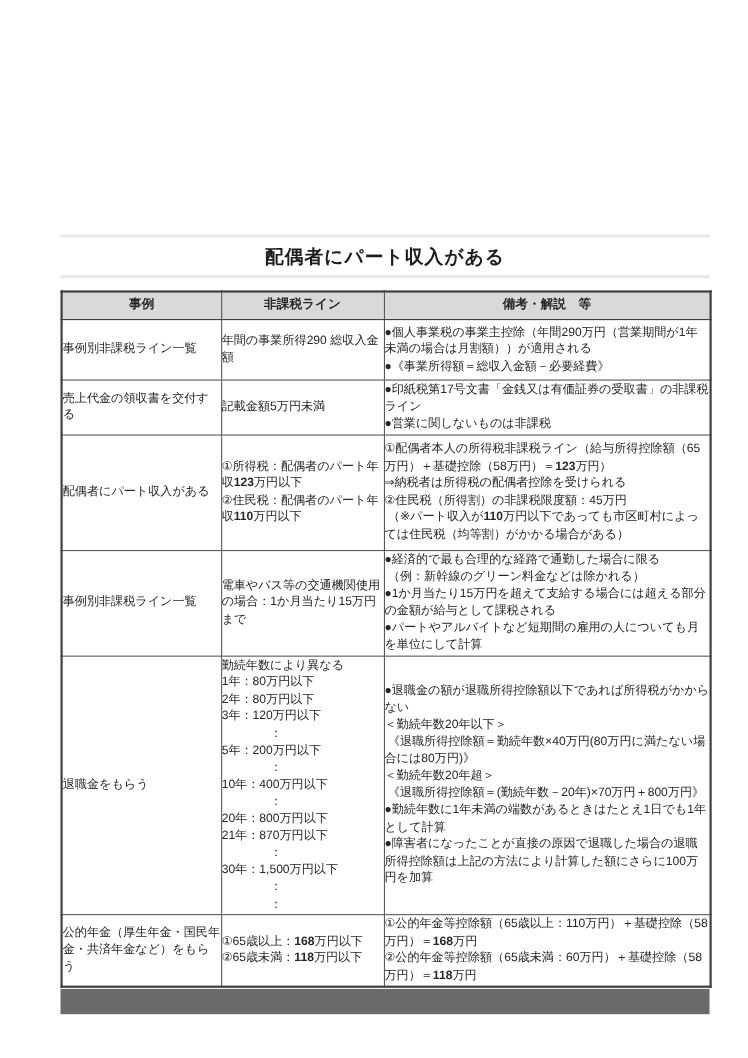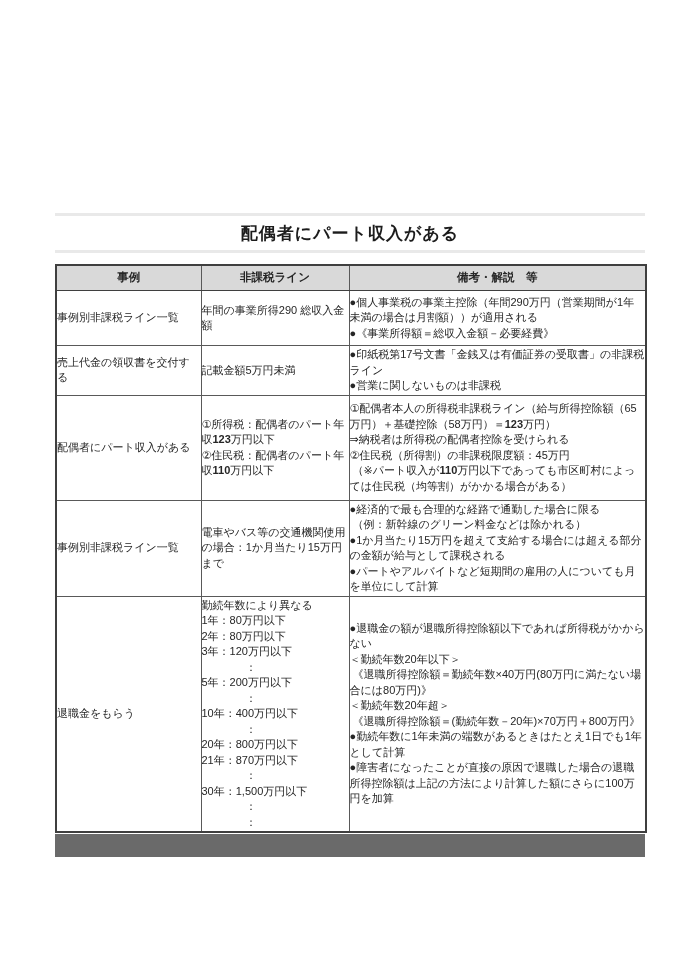--- a/index.html
+++ b/index.html
@@ -76,18 +76,23 @@
       <tr class="r5">
         <td>事例別非課税ライン一覧</td>
         <td>電車やバス等の交通機関使用の場合：1か月当たり15万円まで</td>
         <td>●経済的で最も合理的な経路で通勤した場合に限る<br> （例：新幹線のグリーン料金などは除かれる）<br>●1か月当たり15万円を超えて支給する場合には超える部分の金額が給与として課税される<br>●パートやアルバイトなど短期間の雇用の人についても月を単位にして計算</td>
       </tr>
       <tr class="r6">
         <td>退職金をもらう</td>
         <td>勤続年数により異なる<br>1年：80万円以下<br>2年：80万円以下<br>3年：120万円以下<br>　　　　：<br>5年：200万円以下<br>　　　　：<br>10年：400万円以下<br>　　　　：<br>20年：800万円以下<br>21年：870万円以下<br>　　　　：<br>30年：1,500万円以下<br>　　　　：<br>　　　　：</td>
         <td>●退職金の額が退職所得控除額以下であれば所得税がかからない<br>＜勤続年数20年以下＞<br> 《退職所得控除額＝勤続年数×40万円(80万円に満たない場合には80万円)》<br>＜勤続年数20年超＞<br> 《退職所得控除額＝(勤続年数－20年)×70万円＋800万円》<br>●勤続年数に1年未満の端数があるときはたとえ1日でも1年として計算<br>●障害者になったことが直接の原因で退職した場合の退職所得控除額は上記の方法により計算した額にさらに100万円を加算</td>
       </tr>
+      <tr class="r7">
+        <td>公的年金（厚生年金・国民年金・共済年金など）をもらう</td>
+        <td>①65歳以上：<b>168</b>万円以下<br>②65歳未満：<b>118</b>万円以下</td>
+        <td>①公的年金等控除額（65歳以上：110万円）＋基礎控除（58万円）＝<b>168</b>万円<br>②公的年金等控除額（65歳未満：60万円）＋基礎控除（58万円）＝<b>118</b>万円</td>
+      </tr>
     </tbody>
   </table>
 
   <div class="footer-bar"></div>
 
 </div>
 
 </body></html>

